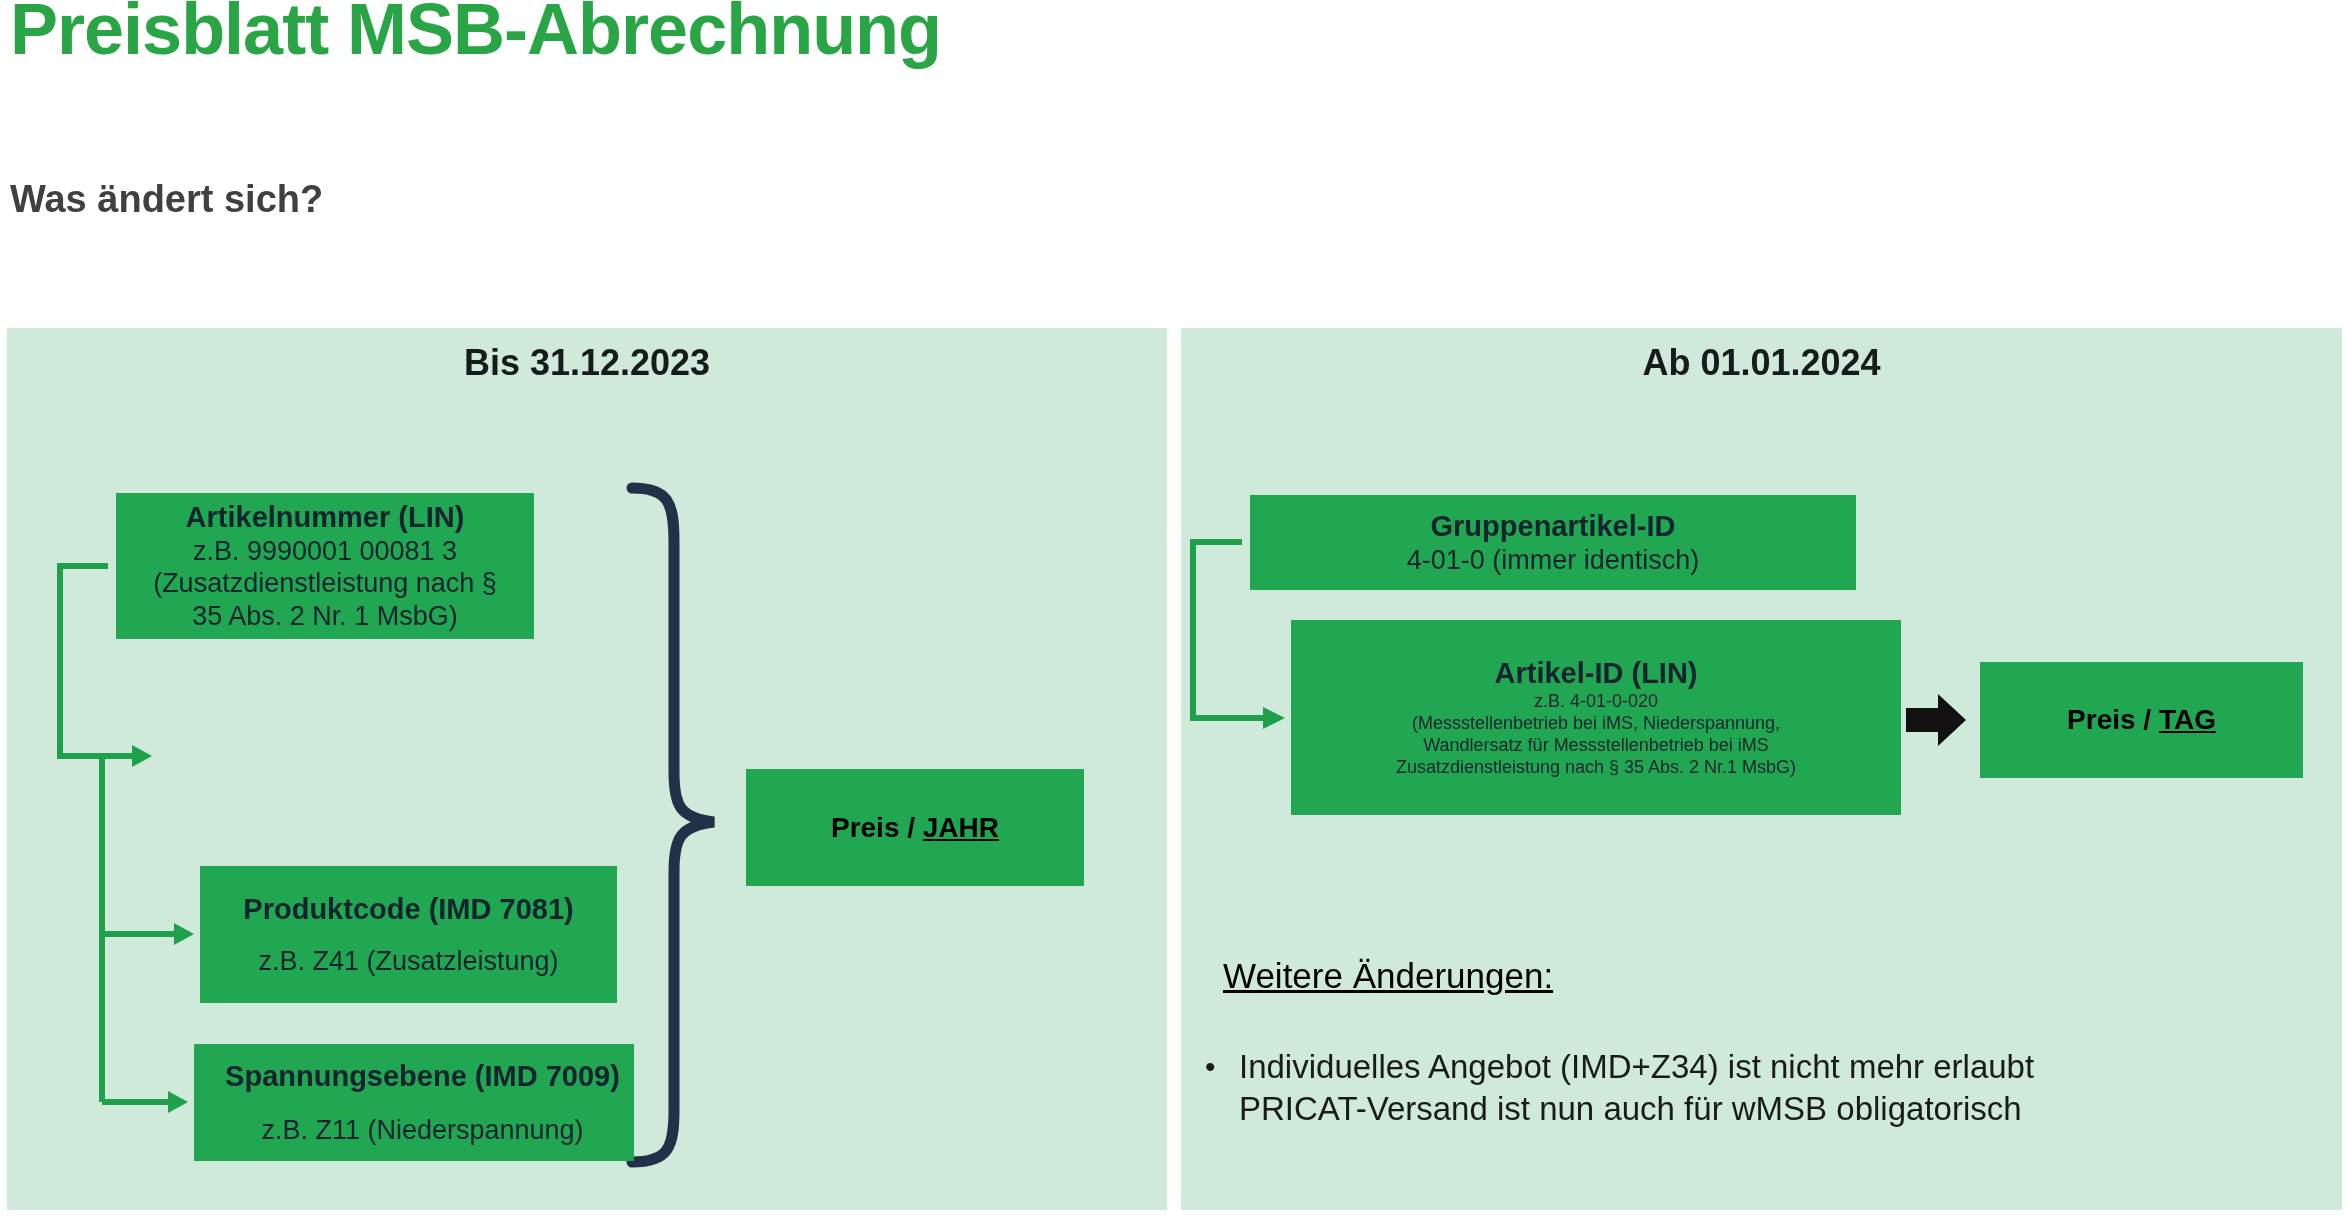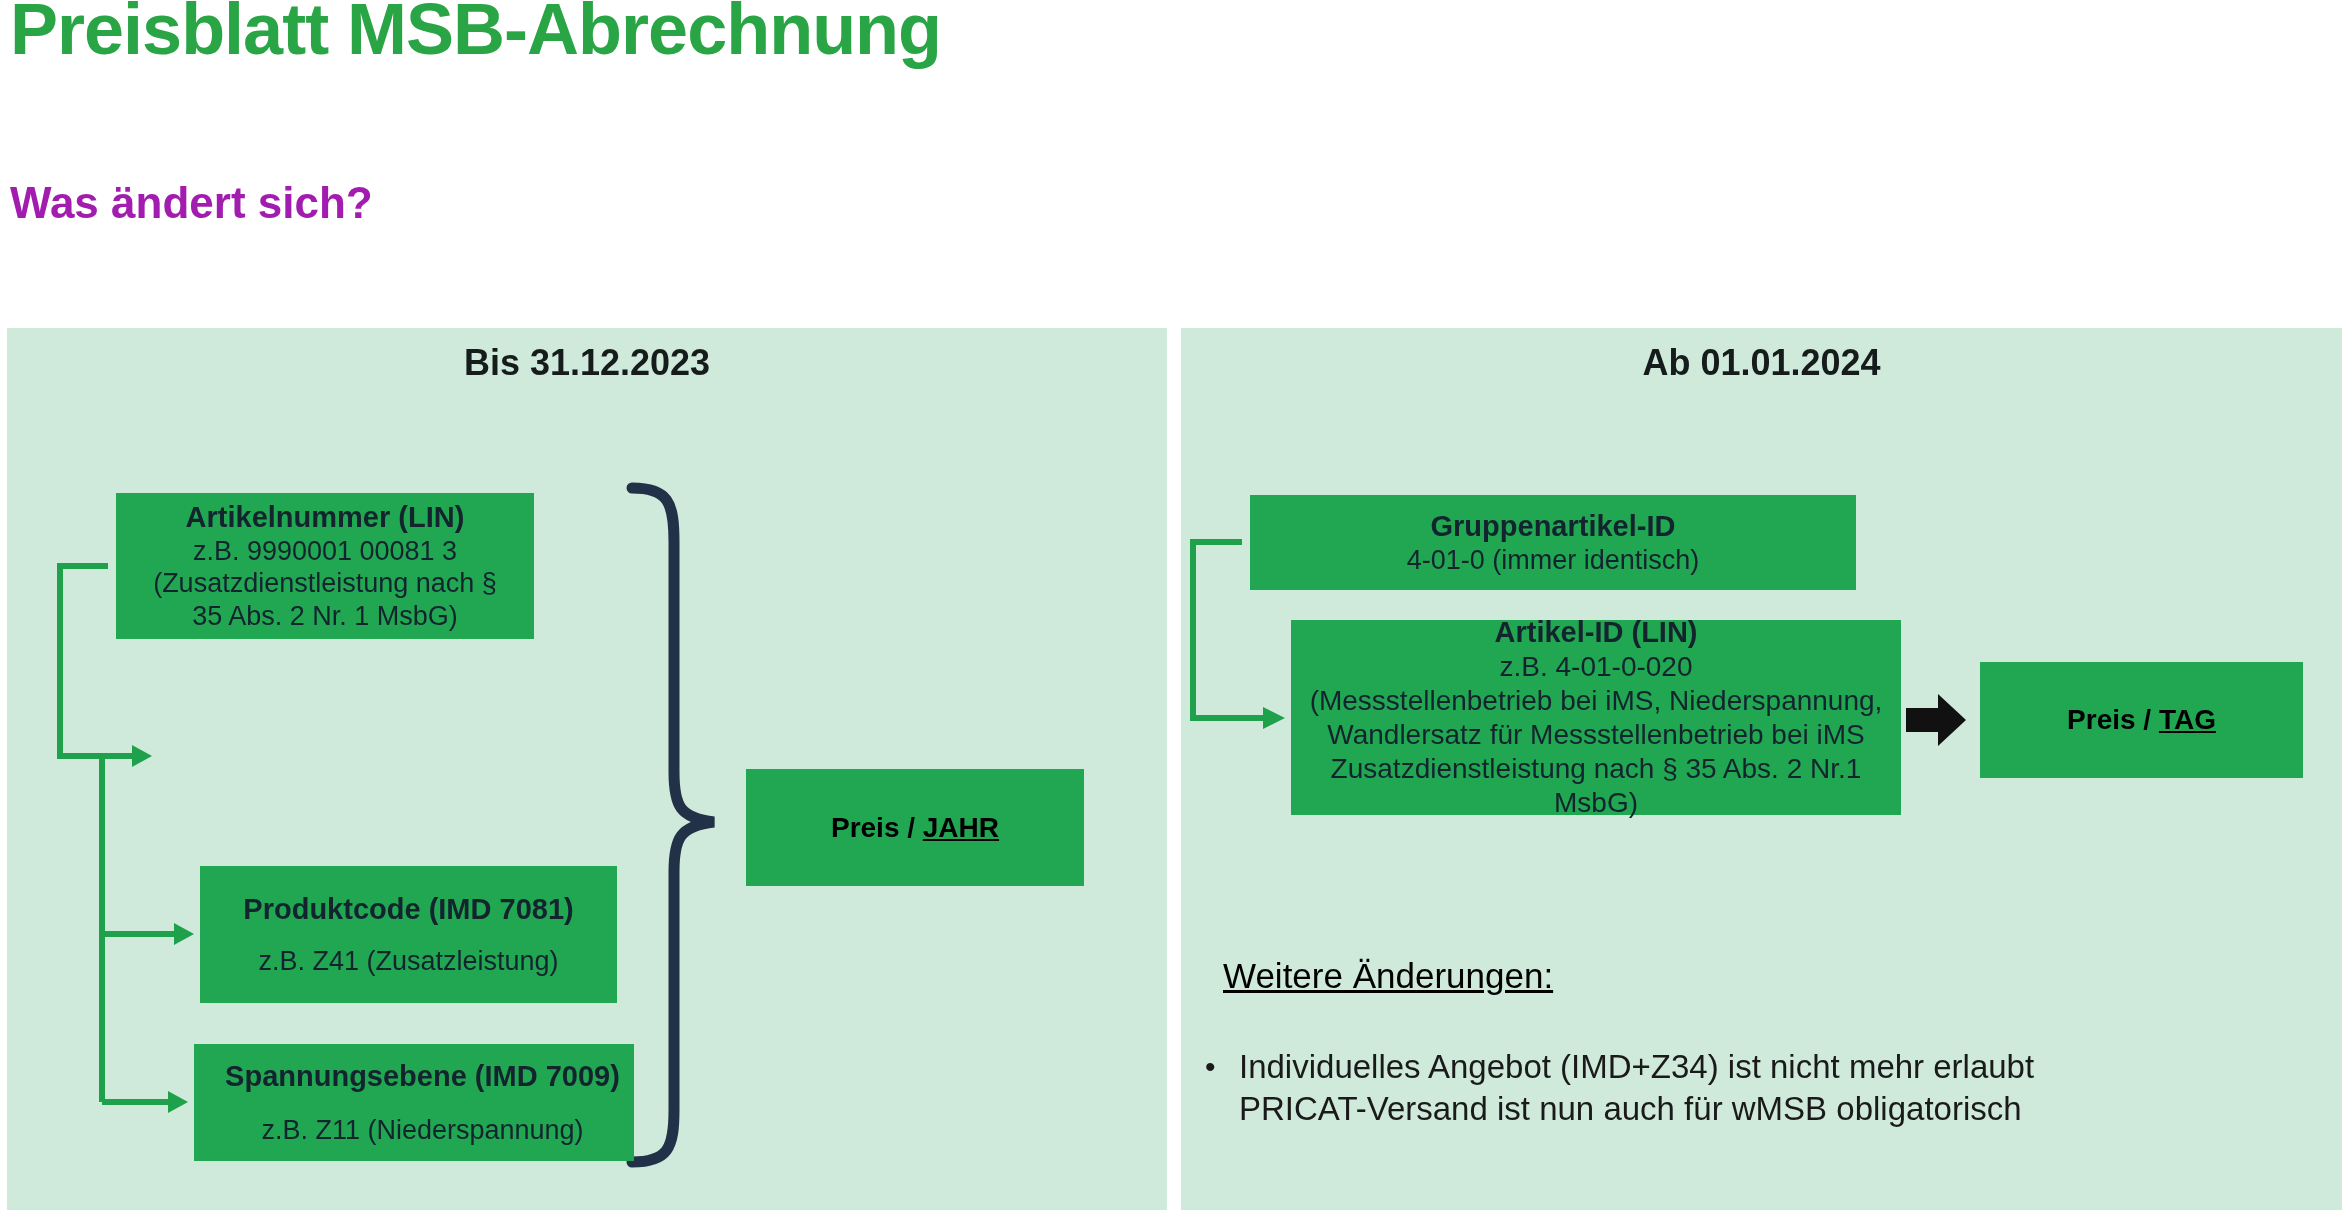--- a/index.html
+++ b/index.html
@@ -17,23 +17,23 @@
     margin: 0;
     font-size: 72px;
     font-weight: bold;
     color: #2aa546;
     letter-spacing: -1px;
     line-height: 1.1;
   }
   .page-subtitle {
     position: absolute;
     left: 10px; top: 178px;
-    font-size: 44px;
+    font-size: 38px;
     font-weight: bold;
-    color: #a21caf;
+    color: #404040;
   }
   .panel {
     position: absolute;
     top: 328px;
     height: 882px;
     background: #cfeadb;
   }
   .panel.left  { left: 7px;    width: 1160px; }
   .panel.right { left: 1181px; width: 1161px; }
   .panel-header {
@@ -52,21 +52,21 @@
     display: flex;
     flex-direction: column;
     align-items: center;
     justify-content: center;
     text-align: center;
     z-index: 2;
     margin-left: 8px;
   }
   .gbox .bt { font-weight: bold; font-size: 29px; line-height: 1.2; }
   .gbox .bl { font-size: 27px; line-height: 1.2; }
-  .gbox.smalltext .bl { font-size: 28px; line-height: 1.22; }
+  .gbox.smalltext .bl { font-size: 18px; line-height: 1.22; }
   .gbox.gapped { gap: 18px; }
   .result-label { font-weight: bold; font-size: 28px; color: #000000; }
   .result-label .unit { text-decoration: underline; }
   .changes-heading {
     position: absolute;
     left: 42px; top: 628px;
     font-size: 35px;
     color: #000000;
     text-decoration: underline;
   }

